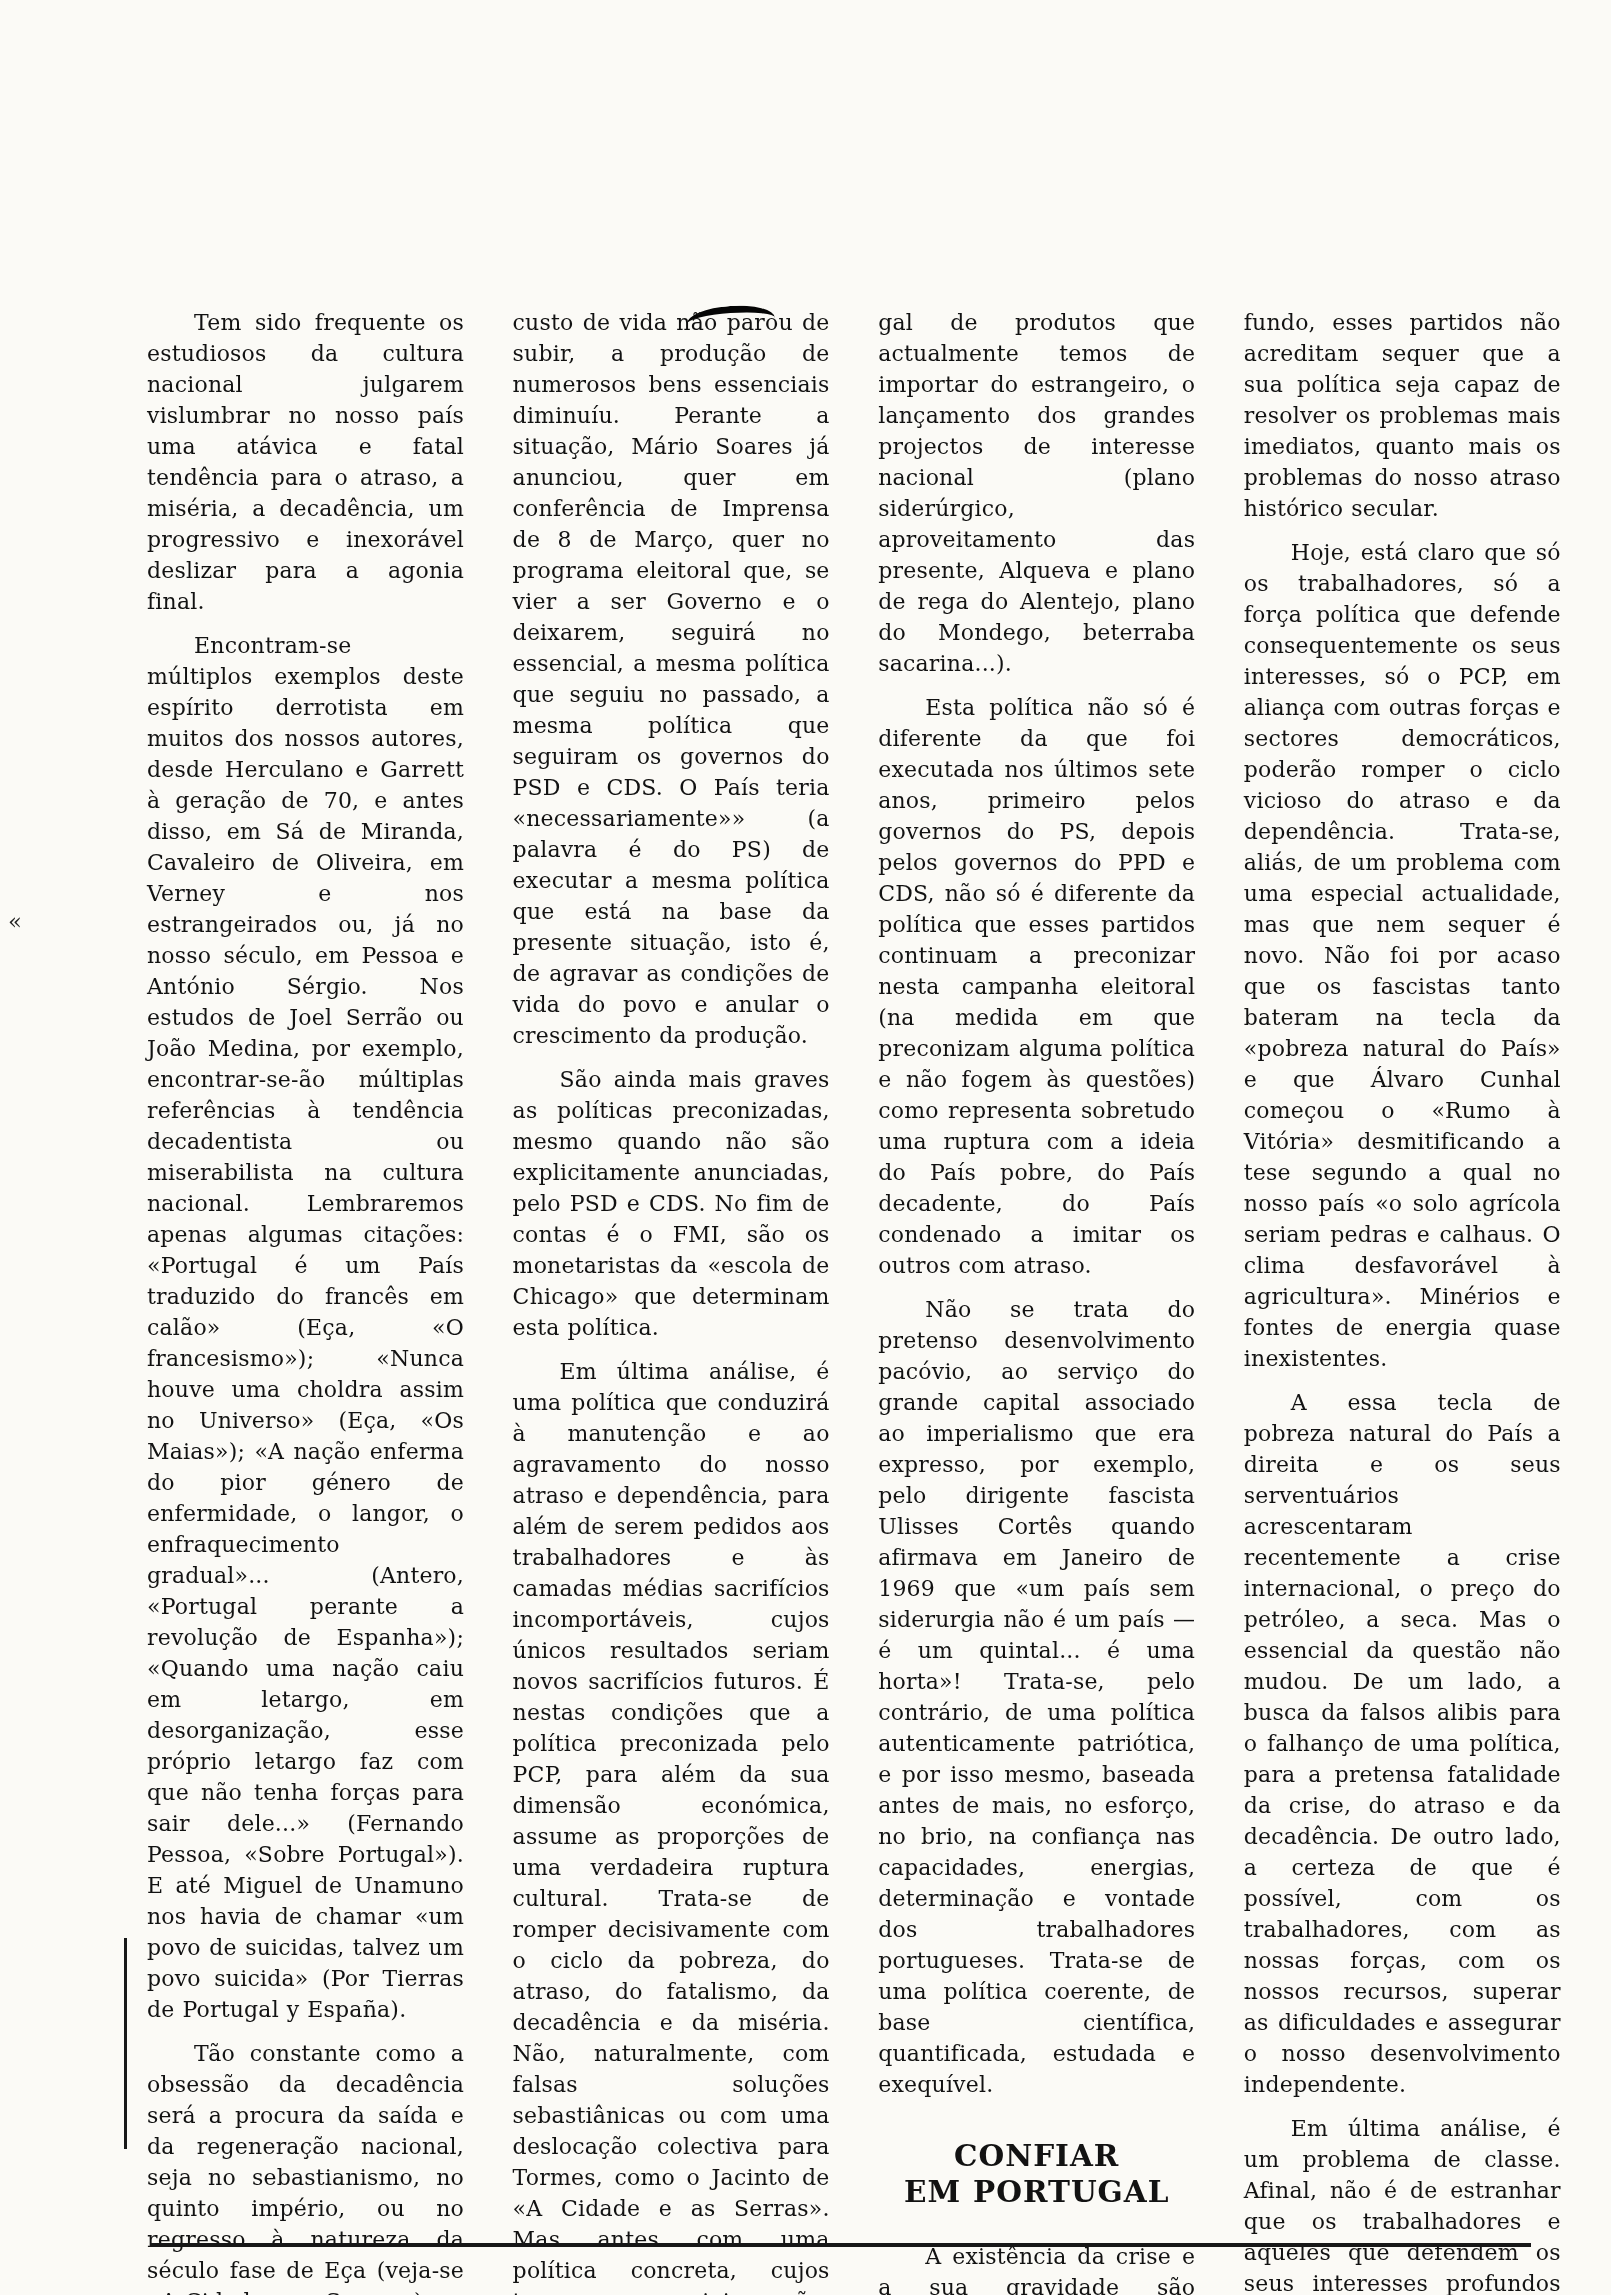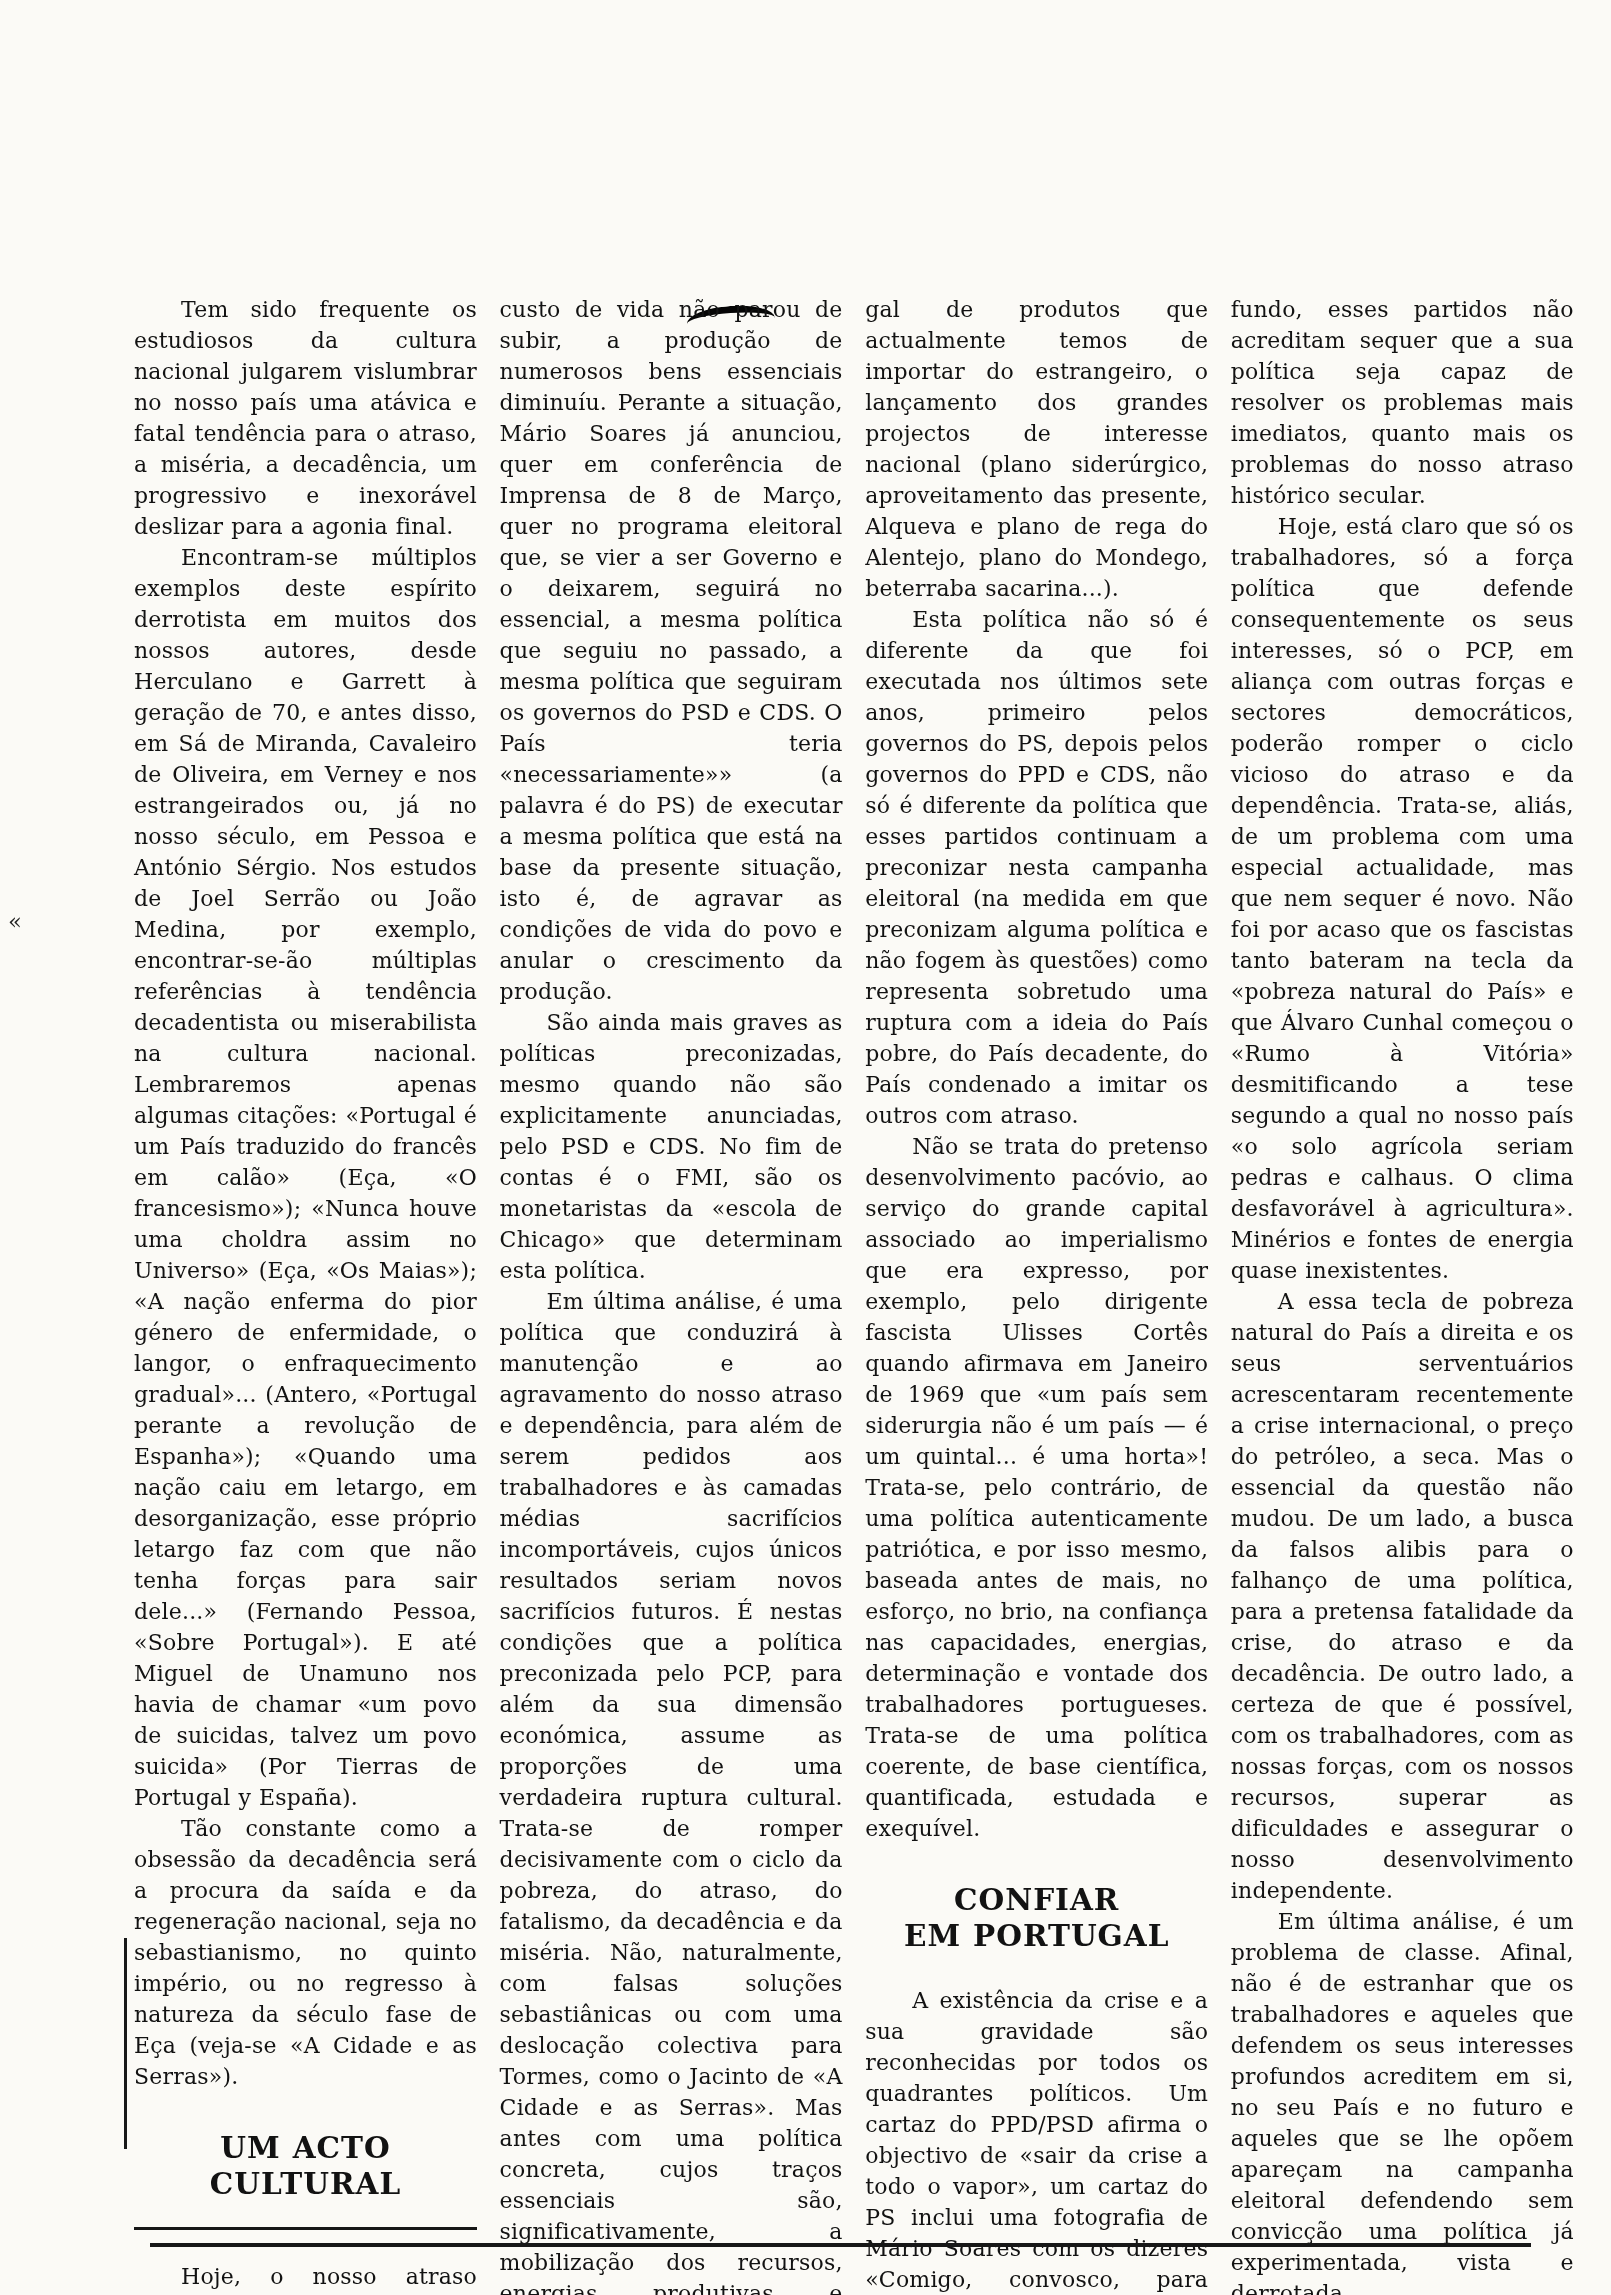--- a/index.html
+++ b/index.html
@@ -30,21 +30,21 @@
   .col {
     flex: 0 0 343px;
     width: 343px;
     text-align: justify;
     font-size: 22px;
     line-height: 31px;
     letter-spacing: 0.2px;
     word-spacing: 0.7px;
   }
   .para {
-    margin: 0;
+    margin: 13px;
   }
   .para.indent {
     text-indent: 47px;
   }
   h2.section {
     font-size: 29.5px;
     line-height: 36px;
     font-weight: bold;
     letter-spacing: 1px;
     margin: 38px 0 31px 0;

